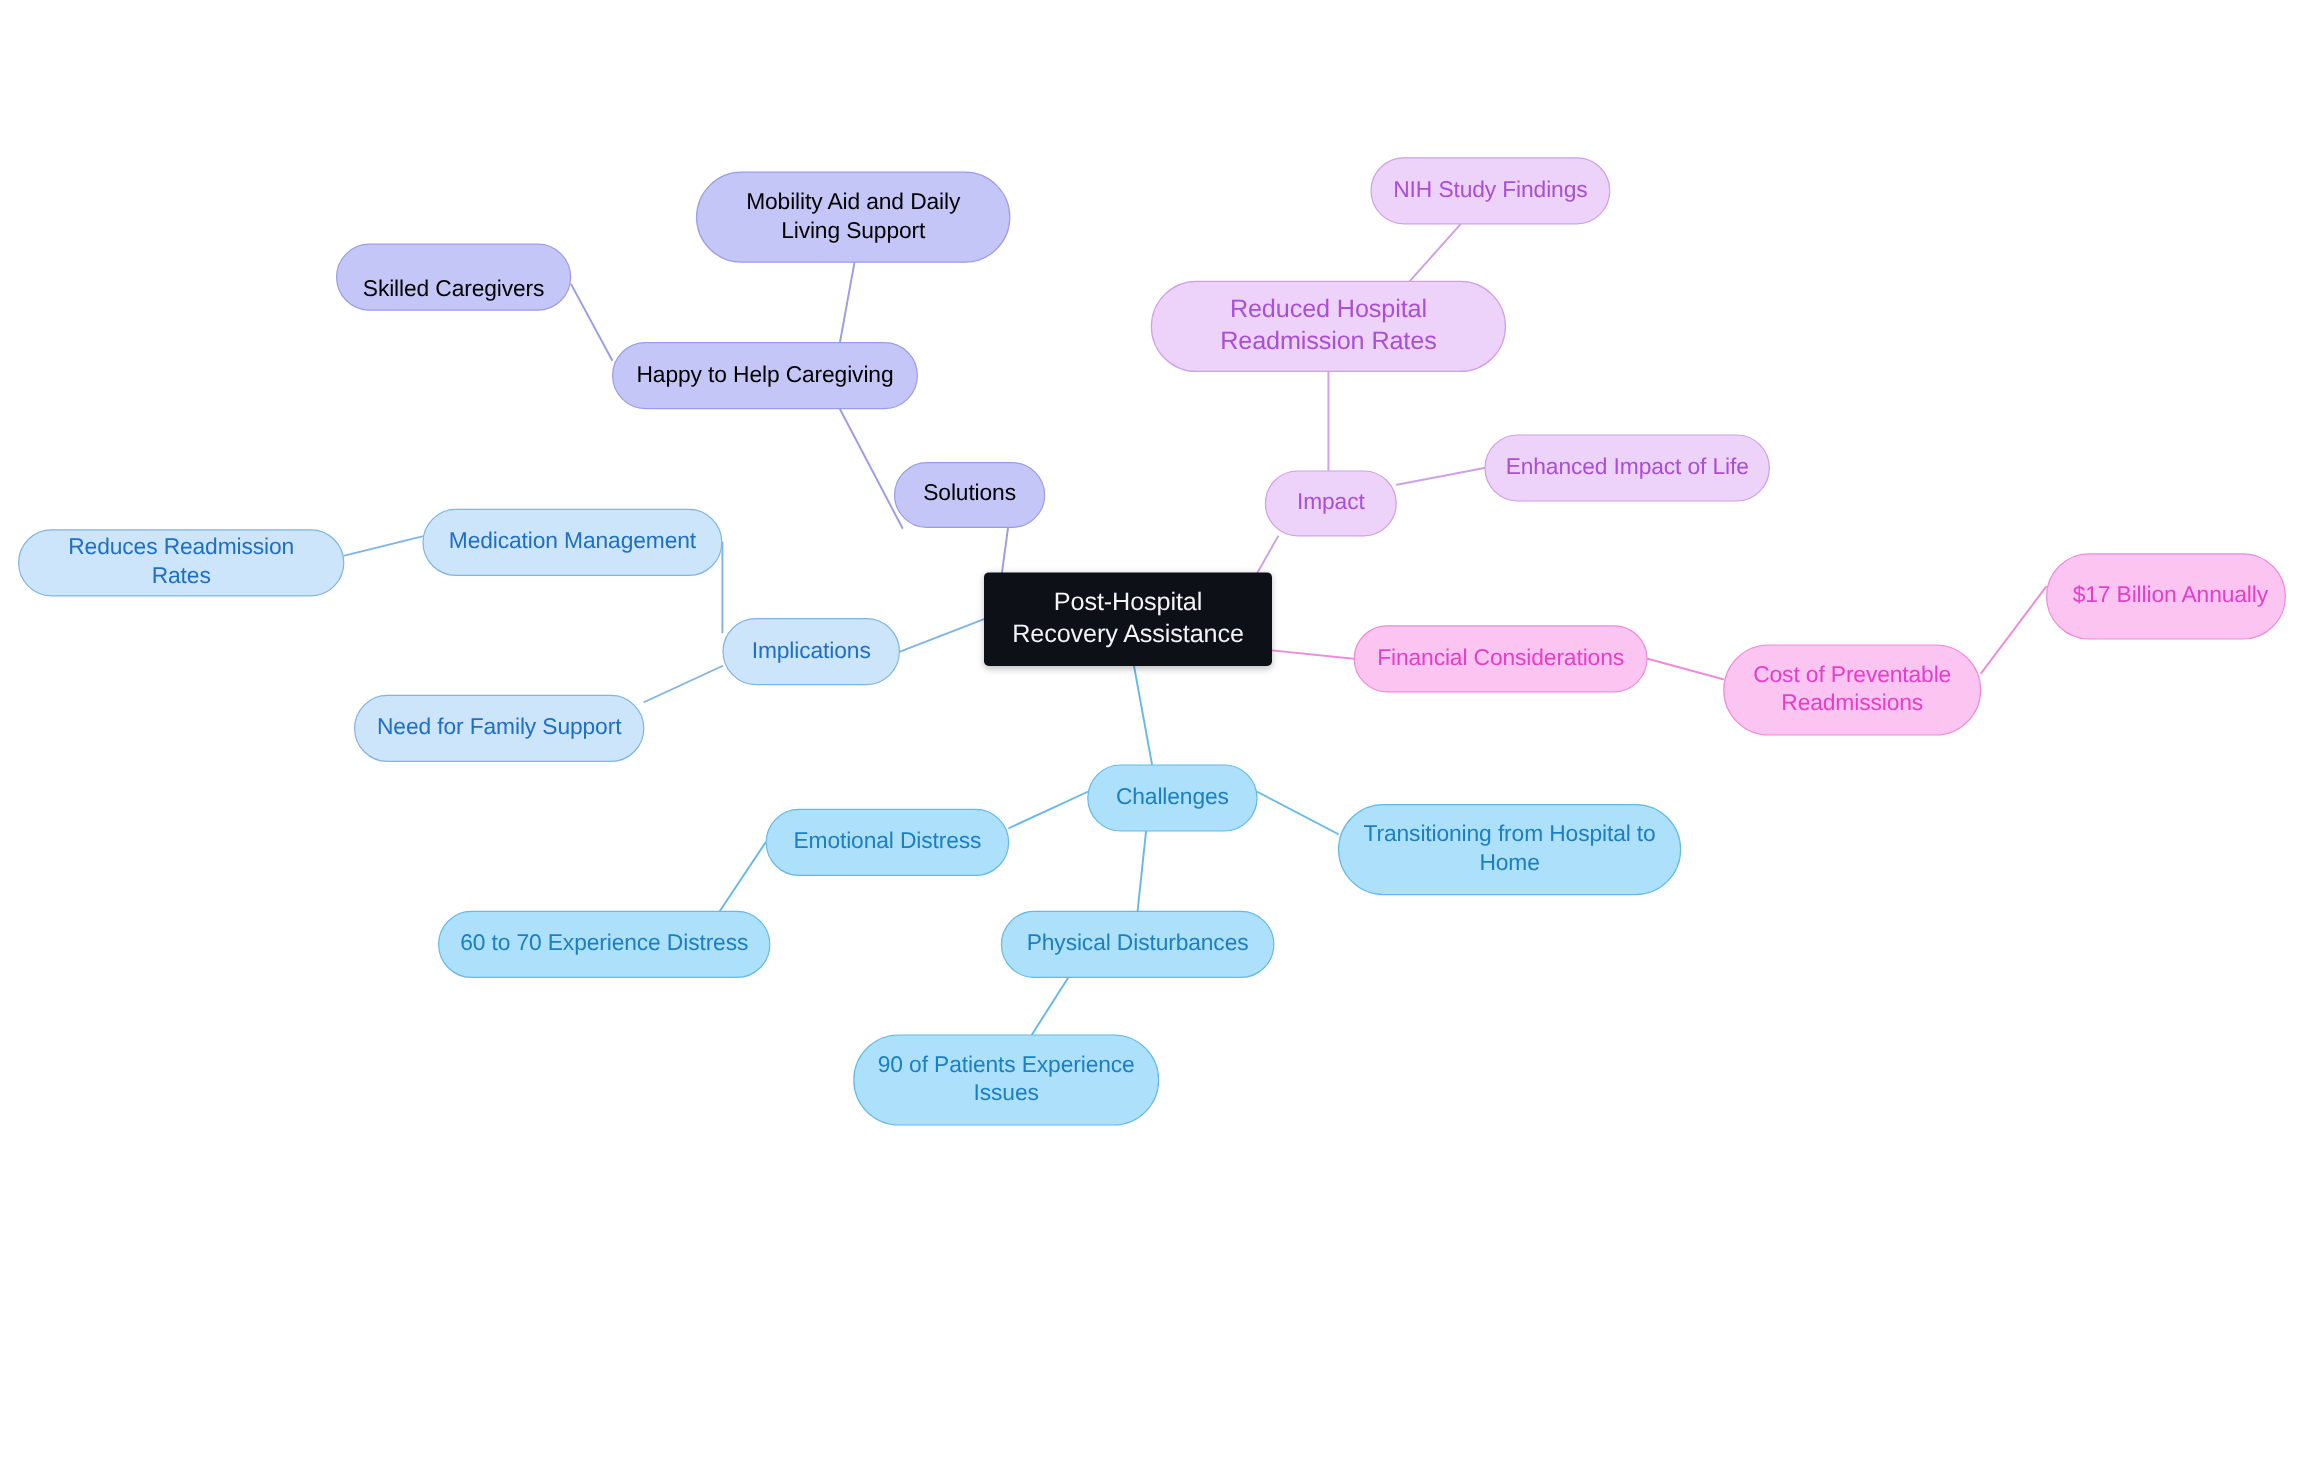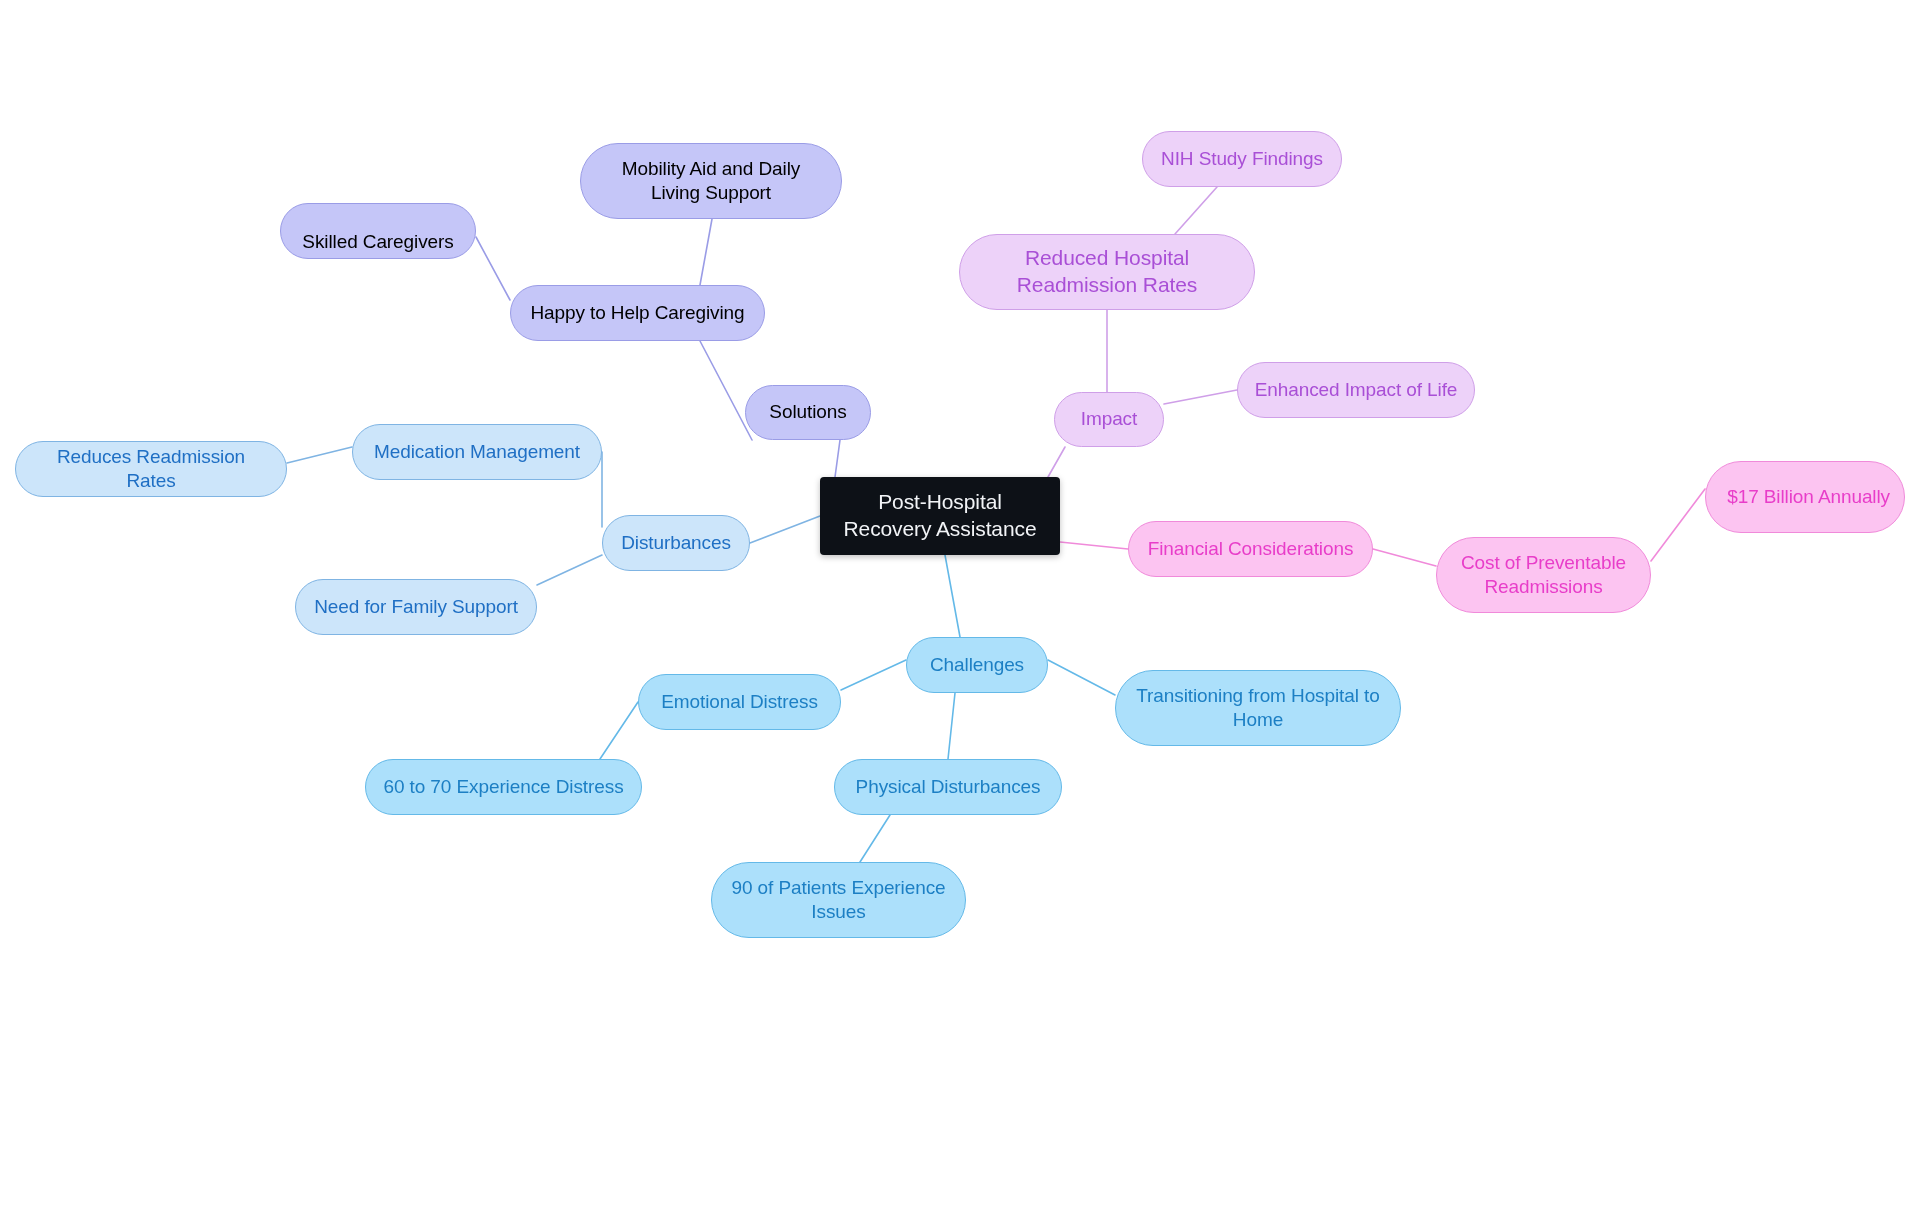--- a/index.html
+++ b/index.html
@@ -193,21 +193,21 @@
       <div class="node c-challenges" style="left: 365px; top: 759px; width: 277px; height: 56px; font-size: 19px;">
         <span>60 to 70 Experience Distress</span>
       </div>
       <div class="node c-challenges" style="left: 834px; top: 759px; width: 228px; height: 56px; font-size: 19px;">
         <span>Physical Disturbances</span>
       </div>
       <div class="node c-challenges" style="left: 711px; top: 862px; width: 255px; height: 76px; font-size: 19px;">
         <span>90 of Patients Experience Issues</span>
       </div>
       <div class="node c-implications" style="left: 602px; top: 515px; width: 148px; height: 56px; font-size: 19px;">
-        <span>Disturbances</span>
+        <span>Implications</span>
       </div>
       <div class="node c-implications" style="left: 352px; top: 424px; width: 250px; height: 56px; font-size: 19px;">
         <span>Medication Management</span>
       </div>
       <div class="node c-implications" style="left: 15px; top: 441px; width: 272px; height: 56px; font-size: 19px;">
         <span>Reduces Readmission Rates</span>
       </div>
       <div class="node c-implications" style="left: 295px; top: 579px; width: 242px; height: 56px; font-size: 19px;">
         <span>Need for Family Support</span>
       </div>

